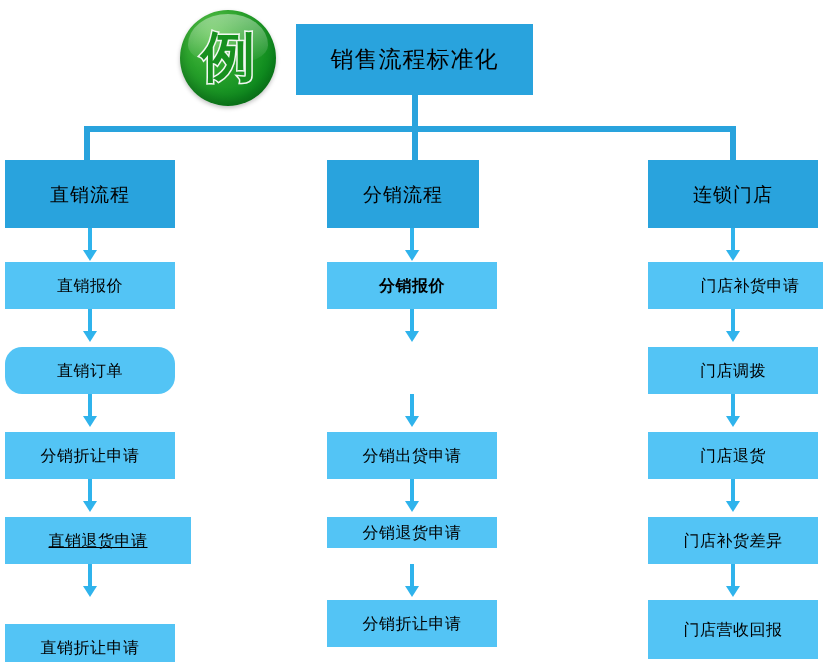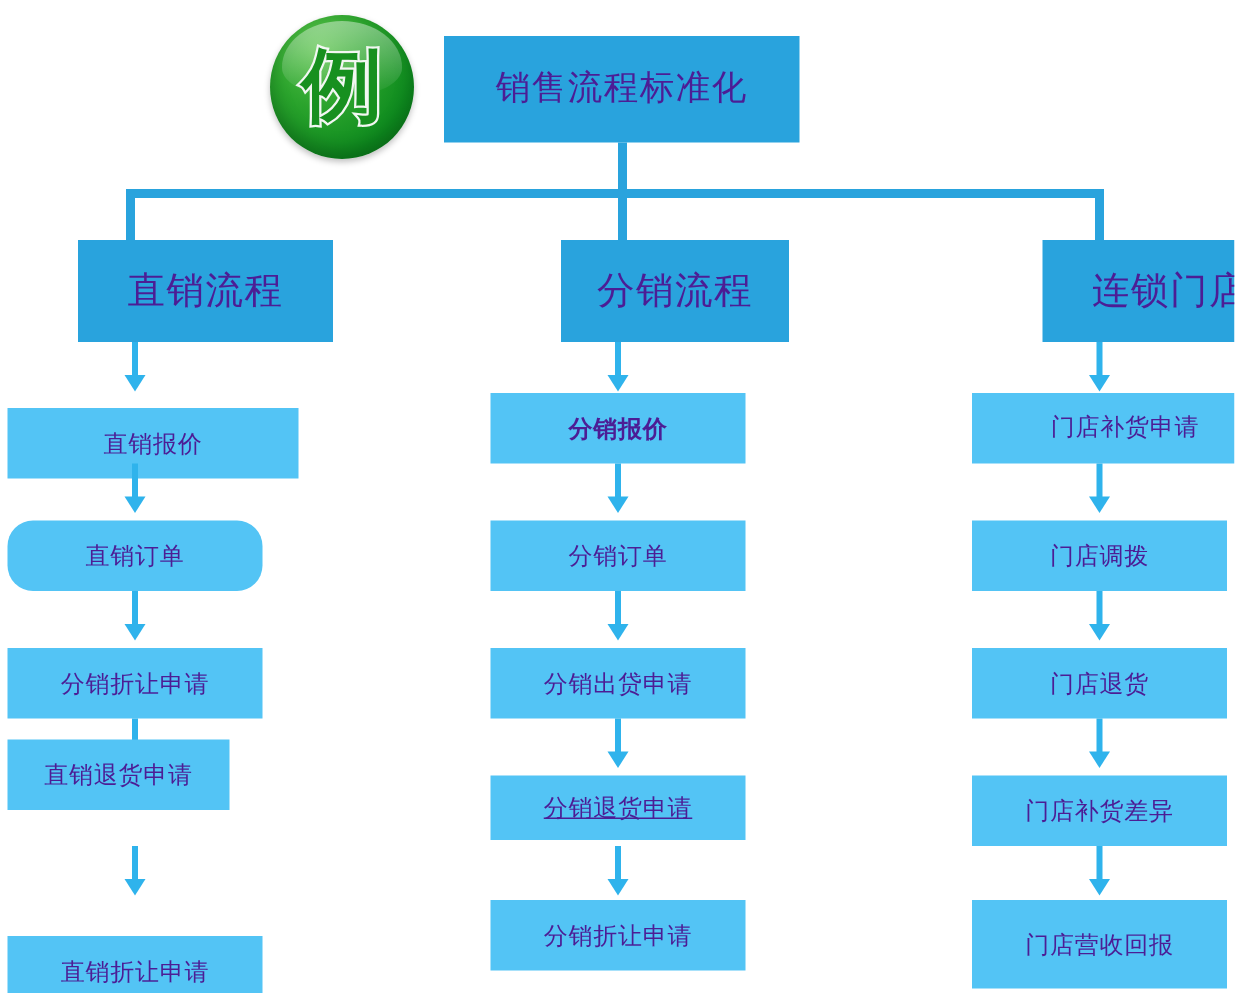--- a/index.html
+++ b/index.html
@@ -61,35 +61,34 @@
     transform: translateY(-1px);
     z-index: 2;
   }
 
   
   .node {
     position: absolute;
     display: flex;
     align-items: center;
     justify-content: center;
-    color: #4c1d95;
+    color: #000000;
     text-align: center;
     box-sizing: border-box;
     line-height: 1.1;
   }
   .node-root {
     background: #29a3dd;
     font-size: 23px;
     letter-spacing: 1px;
   }
   .node-head {
     background: #29a3dd;
-    font-size: 25px;
+    font-size: 19px;
     letter-spacing: 1px;
-    margin-left: 47px;
   }
   .node-step {
     background: #53c4f5;
     font-size: 16px;
     letter-spacing: 0.5px;
   }
 
   
   .conn {
     position: absolute;
@@ -125,55 +124,54 @@
   <div class="conn" style="left:84px; top:126px; width:652px; height:6px;"></div>
 
   <div class="conn" style="left:84px; top:126px; width:6px; height:34px;"></div>
   <div class="conn" style="left:412px; top:126px; width:6px; height:34px;"></div>
   <div class="conn" style="left:730px; top:126px; width:6px; height:34px;"></div>
 
   <div class="node node-head" style="left:5px; top:160px; width:170px; height:68px;">直销流程</div>
 
   <div class="arrow-shaft" style="left:88px; top:228px; height:26px;"></div>
   <div class="arrow-head" style="left:83px; top:250px;"></div>
-  <div class="node node-step" style="left:5px; top:272px; width:194px; height:47px;">直销报价</div>
+  <div class="node node-step" style="left:5px; top:262px; width:170px; height:47px;">直销报价</div>
 
   <div class="arrow-shaft" style="left:88px; top:309px; height:26px;"></div>
   <div class="arrow-head" style="left:83px; top:331px;"></div>
   <div class="node node-step" style="left:5px; top:347px; width:170px; height:47px;border-radius:17px;">直销订单</div>
 
   <div class="arrow-shaft" style="left:88px; top:394px; height:26px;"></div>
   <div class="arrow-head" style="left:83px; top:416px;"></div>
   <div class="node node-step" style="left:5px; top:432px; width:170px; height:47px;">分销折让申请</div>
 
   <div class="arrow-shaft" style="left:88px; top:479px; height:26px;"></div>
   <div class="arrow-head" style="left:83px; top:501px;"></div>
-  <div class="node node-step" style="left:5px; top:493px; width:148px; height:47px;">直销退货申请</div>
+  <div class="node node-step" style="left:5px; top:517px; width:186px; height:47px;text-decoration:underline;">直销退货申请</div>
 
   <div class="arrow-shaft" style="left:88px; top:564px; height:26px;"></div>
   <div class="arrow-head" style="left:83px; top:586px;"></div>
   <div class="node node-step" style="left:5px; top:600px; width:170px; height:47px;margin-top:24px;">直销折让申请</div>
 
   <div class="node node-head" style="left:327px; top:160px; width:152px; height:68px;">分销流程</div>
 
   <div class="arrow-shaft" style="left:410px; top:228px; height:26px;"></div>
   <div class="arrow-head" style="left:405px; top:250px;"></div>
   <div class="node node-step" style="left:327px; top:262px; width:170px; height:47px;font-weight:bold;">分销报价</div>
 
   <div class="arrow-shaft" style="left:410px; top:309px; height:26px;"></div>
   <div class="arrow-head" style="left:405px; top:331px;"></div>
-  <div class="node node-step" style="left:327px; top:347px; width:170px; height:47px;">分销订单</div>
 
   <div class="arrow-shaft" style="left:410px; top:394px; height:26px;"></div>
   <div class="arrow-head" style="left:405px; top:416px;"></div>
   <div class="node node-step" style="left:327px; top:432px; width:170px; height:47px;">分销出贷申请</div>
 
   <div class="arrow-shaft" style="left:410px; top:479px; height:26px;"></div>
   <div class="arrow-head" style="left:405px; top:501px;"></div>
-  <div class="node node-step" style="left:327px; top:517px; width:170px; height:43px;text-decoration:underline;">分销退货申请</div>
+  <div class="node node-step" style="left:327px; top:517px; width:170px; height:31px;">分销退货申请</div>
 
   <div class="arrow-shaft" style="left:410px; top:564px; height:26px;"></div>
   <div class="arrow-head" style="left:405px; top:586px;"></div>
   <div class="node node-head" style="left:648px; top:160px; width:170px; height:68px;">连锁门店</div>
 
   <div class="node node-step" style="left:327px; top:600px; width:170px; height:47px;">分销折让申请</div>
 
   <div class="arrow-shaft" style="left:731px; top:228px; height:26px;"></div>
   <div class="arrow-head" style="left:726px; top:250px;"></div>
   <div class="node node-step" style="left:648px; top:262px; width:204px; height:47px;font-family:Liberation Serif, serif;">门店补货申请</div>

